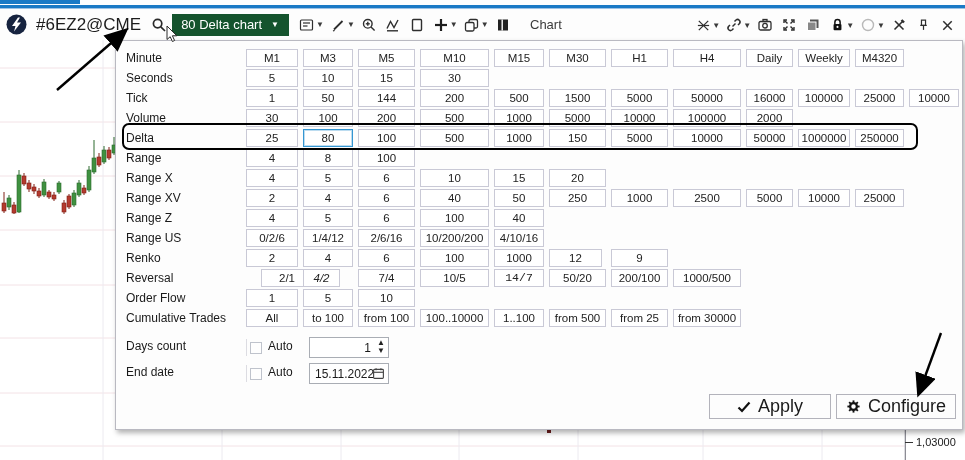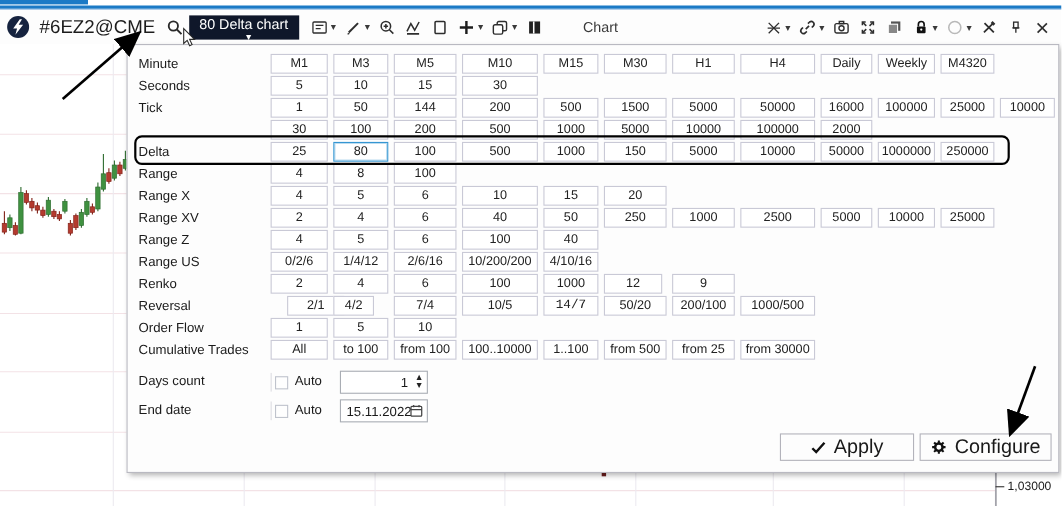--- a/index.html
+++ b/index.html
@@ -11,22 +11,22 @@
   .tab-accent{position:absolute;left:0;top:0;width:80px;height:4px;background:#1b7ac6;}
   .blue-line{position:absolute;left:0;top:5px;width:965px;height:3px;background:#1b7ac6;}
   .blue-line2{position:absolute;left:0;top:8px;width:965px;height:1px;background:#9dc3e6;}
 
   
   .toolbar{position:absolute;left:0;top:9px;width:965px;height:31px;background:#fdfdfd;display:flex;align-items:center;}
   .symbol{font-size:17px;color:#1c1c1c;margin-left:8px;margin-right:6px;white-space:nowrap;}
   .ticon{width:24px;height:28px;display:flex;align-items:center;justify-content:center;cursor:default;}
   .ticon svg{display:block;}
   .caret{font-size:8px;color:#3a3a3a;margin-left:-3px;margin-right:2px;}
-  .tf-dropdown{height:22px;background:#0f172a;color:#fff;display:flex;align-items:center;
-    padding:0 10px 0 9px;font-size:13px;white-space:nowrap;margin-left:1px;flex-direction:column;}
+  .tf-dropdown{height:22px;background:#14532d;color:#fff;display:flex;align-items:center;
+    padding:0 10px 0 9px;font-size:13px;white-space:nowrap;margin-left:1px;}
   .tf-dropdown .caret{color:#fff;margin-left:9px;margin-right:0;}
   .win-title{position:absolute;left:530px;top:8px;font-size:13px;color:#3a3a3a;}
   .right-icons{position:absolute;right:6px;top:1px;height:30px;display:flex;align-items:center;}
 
   
   .chart-bg{position:absolute;left:0;top:40px;width:965px;height:420px;background:#fff;}
   .price-axis-line{position:absolute;left:905px;top:388px;width:1px;height:32px;background:#8d8d95;}
   .price-tick{position:absolute;left:905px;top:402px;width:8px;height:1px;background:#333;}
   .price-label{position:absolute;left:916px;top:396px;font-size:11px;color:#1a1a1a;}
   .candle-stub{position:absolute;left:547px;top:389px;width:4px;height:4px;background:#6b1d1d;}
@@ -330,20 +330,21 @@
           <button class="tf-btn" style="left: 378px; width: 50px;">500</button>
           <button class="tf-btn" style="left: 433px; width: 57px;">1500</button>
           <button class="tf-btn" style="left: 495px; width: 57px;">5000</button>
           <button class="tf-btn" style="left: 557px; width: 68px;">50000</button>
           <button class="tf-btn" style="left: 630px; width: 47px;">16000</button>
           <button class="tf-btn" style="left: 682px; width: 52px;">100000</button>
           <button class="tf-btn" style="left: 739px; width: 49px;">25000</button>
           <button class="tf-btn" style="left: 793px; width: 50px;">10000</button>
         </div>
         <div class="tf-row" style="top: 68px;">
+          <div class="tf-label">Volume</div>
           <button class="tf-btn" style="left: 130px; width: 52px;">30</button>
           <button class="tf-btn" style="left: 187px; width: 50px;">100</button>
           <button class="tf-btn" style="left: 242px; width: 57px;">200</button>
           <button class="tf-btn" style="left: 304px; width: 69px;">500</button>
           <button class="tf-btn" style="left: 378px; width: 50px;">1000</button>
           <button class="tf-btn" style="left: 433px; width: 57px;">5000</button>
           <button class="tf-btn" style="left: 495px; width: 57px;">10000</button>
           <button class="tf-btn" style="left: 557px; width: 68px;">100000</button>
           <button class="tf-btn" style="left: 630px; width: 47px;">2000</button>
         </div>
@@ -412,21 +413,21 @@
           <button class="tf-btn" style="left: 187px; width: 50px;">4</button>
           <button class="tf-btn" style="left: 242px; width: 57px;">6</button>
           <button class="tf-btn" style="left: 304px; width: 69px;">100</button>
           <button class="tf-btn" style="left: 378px; width: 50px;">1000</button>
           <button class="tf-btn" style="left: 433px; width: 53px;">12</button>
           <button class="tf-btn" style="left: 495px; width: 57px;">9</button>
         </div>
         <div class="tf-row" style="top: 228px;">
           <div class="tf-label">Reversal</div>
           <button class="tf-btn" style="left: 145px; width: 52px;">2/1</button>
-          <button class="tf-btn" style="left: 187px; width: 37px;">4/2</button>
+          <button class="tf-btn" style="left: 187px; width: 37px; font-style: italic;">4/2</button>
           <button class="tf-btn" style="left: 242px; width: 57px;">7/4</button>
           <button class="tf-btn" style="left: 304px; width: 69px;">10/5</button>
           <button class="tf-btn" style="left: 378px; width: 50px; font-family: Liberation Mono, monospace;">14/7</button>
           <button class="tf-btn" style="left: 433px; width: 57px;">50/20</button>
           <button class="tf-btn" style="left: 495px; width: 57px;">200/100</button>
           <button class="tf-btn" style="left: 557px; width: 68px;">1000/500</button>
         </div>
         <div class="tf-row" style="top: 248px;">
           <div class="tf-label">Order Flow</div>
           <button class="tf-btn" style="left: 130px; width: 52px;">1</button>

